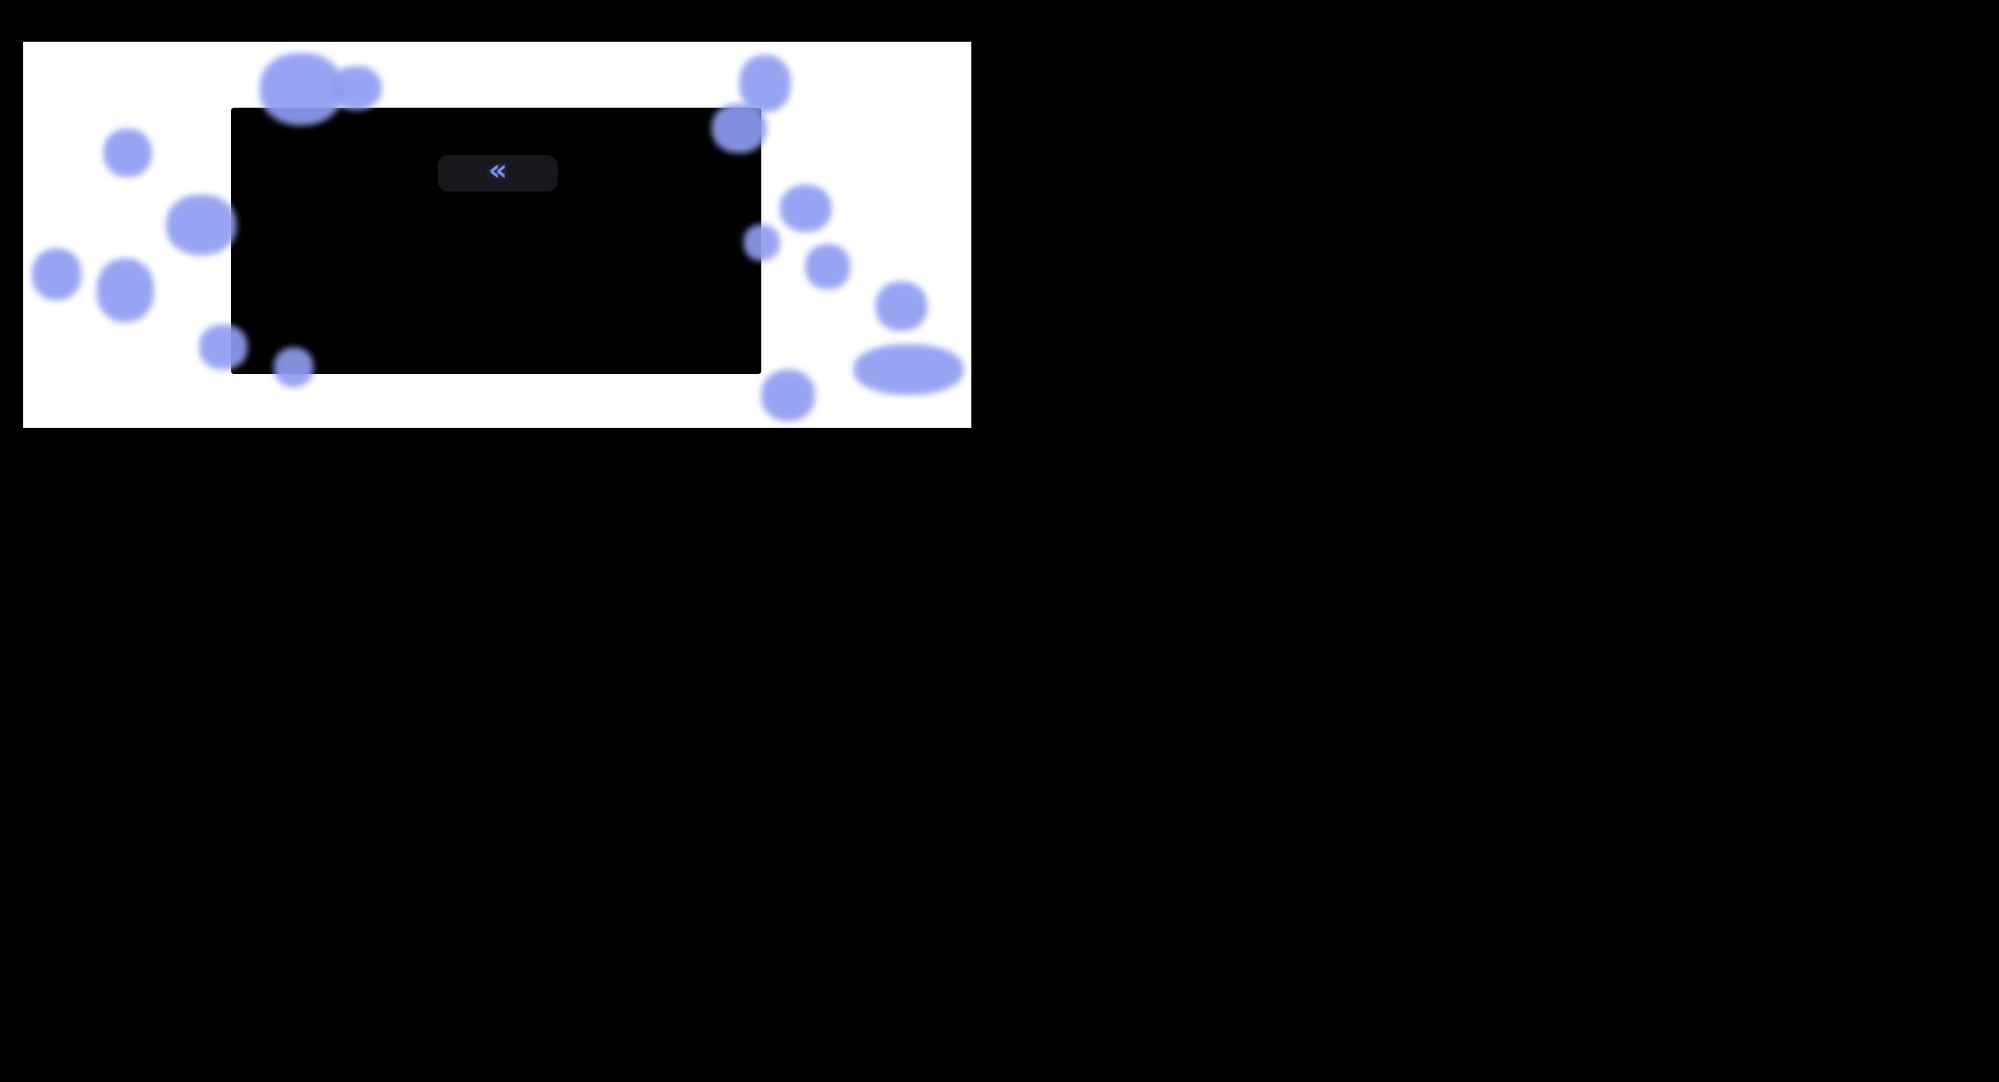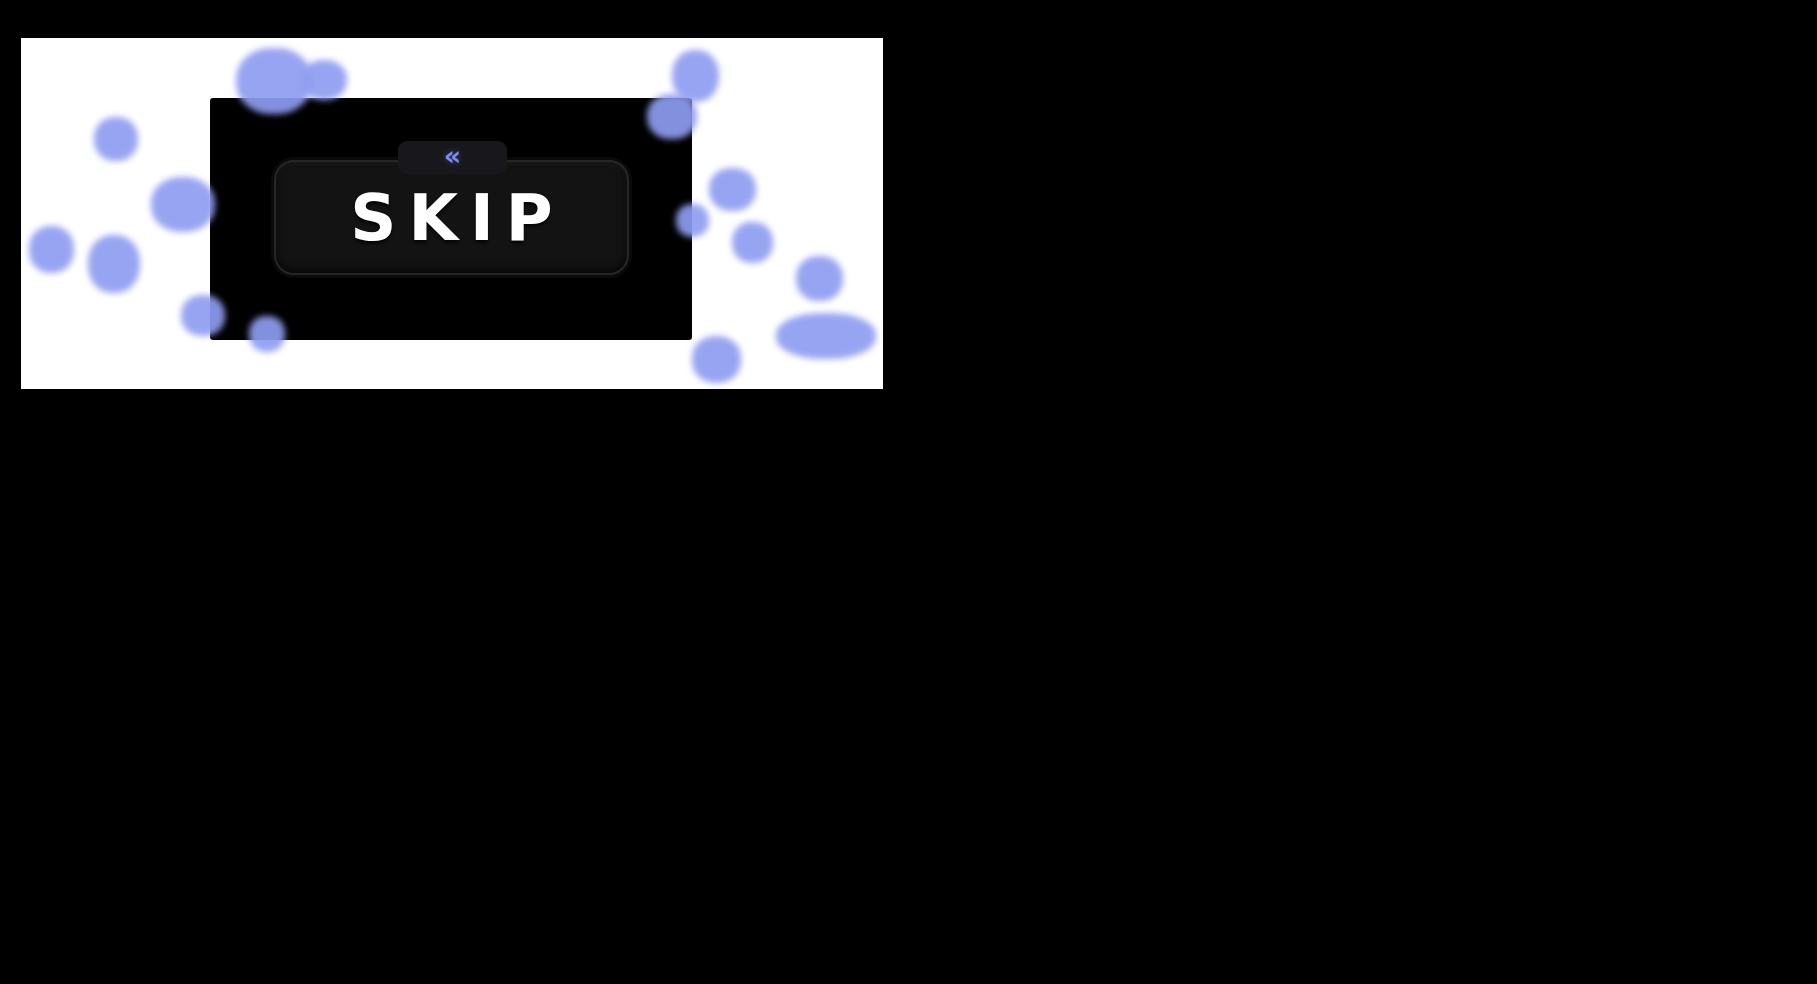--- a/index.html
+++ b/index.html
@@ -81,23 +81,20 @@
 <div class="stage">
 
   <div class="panel">
 
     <div class="viewport">
 
       <div class="rewind-tab">
         <span class="glyph">«</span>
       </div>
 
-      <div class="skip-btn">
-        <span class="label">SKIP</span>
-      </div>
 
     </div>
 
   </div>
 
   <div class="blob-layer">
       <div class="blob" style="left: 236px; top: 48px; width: 76px; height: 66px; background: rgb(143, 157, 241);"></div>
       <div class="blob" style="left: 301px; top: 60px; width: 46px; height: 40px; background: rgb(143, 157, 241);"></div>
       <div class="blob" style="left: 94px; top: 117px; width: 44px; height: 44px; background: rgb(143, 157, 241);"></div>
       <div class="blob" style="left: 151px; top: 177px; width: 64px; height: 55px; background: rgb(143, 157, 241);"></div>

